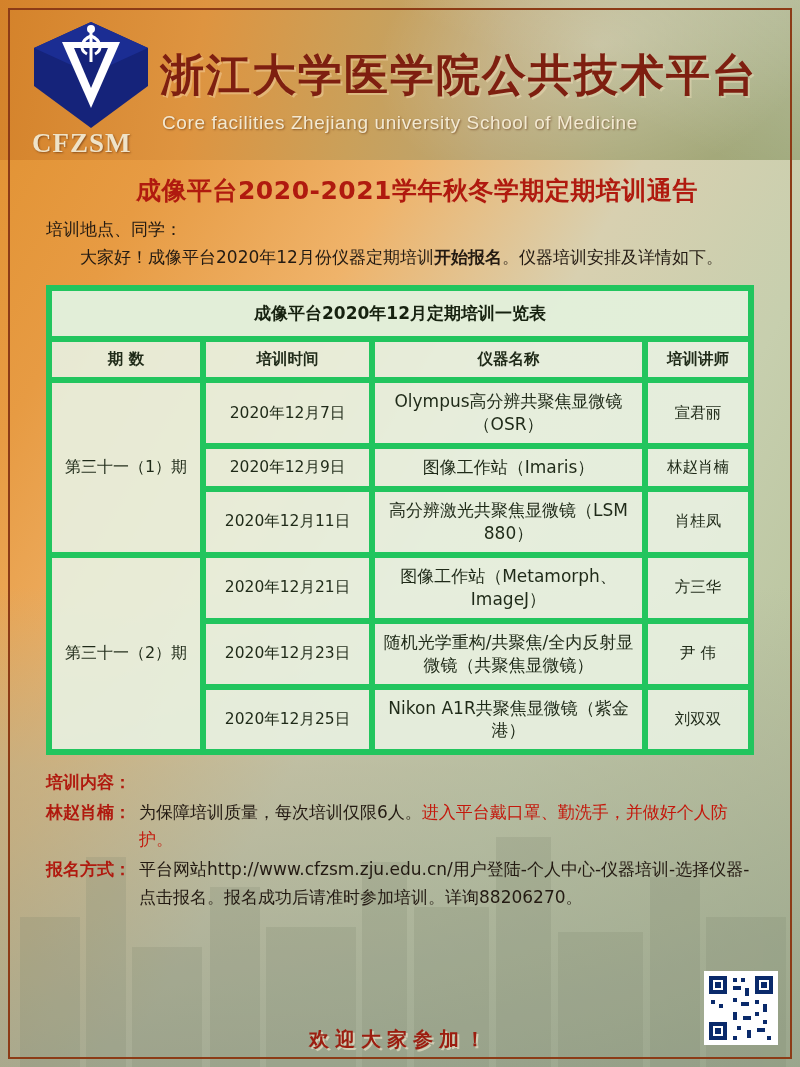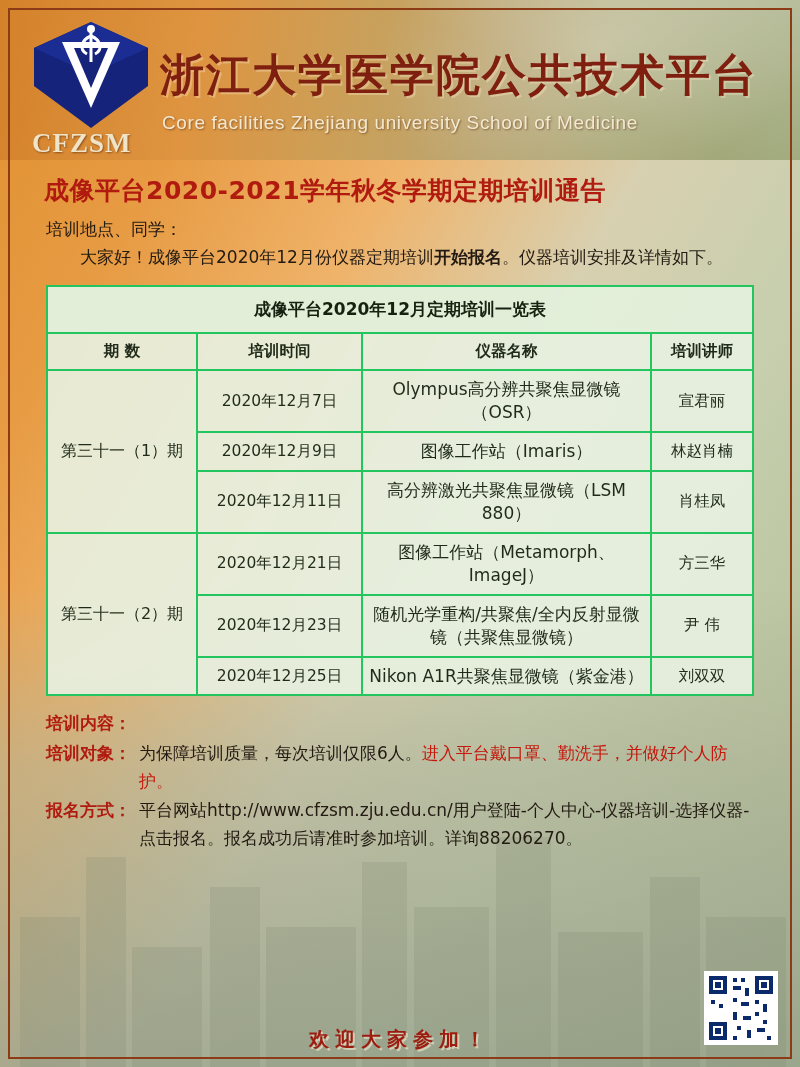--- a/index.html
+++ b/index.html
@@ -59,39 +59,39 @@
   }
   .title-en{
     position:absolute;left:162px;top:112px;
     font-family:"Liberation Sans",sans-serif;
     font-size:19px;color:#f3e9d2;letter-spacing:.6px;
     text-shadow:1px 1px 2px rgba(90,40,10,.55);
   }
   
   .content{position:absolute;left:0;top:160px;width:800px;}
   .doc-title{
-    text-align:left;margin:14px 10px 8px 0;
+    text-align:center;margin:14px 10px 8px 0;
     font-family:"DejaVu Sans","Liberation Sans",sans-serif;
     font-weight:bold;font-size:25px;color:#b01a0f;letter-spacing:.5px;padding-left:44px;
   }
   .para{
     margin:0 46px;font-size:17px;color:#231a12;line-height:1.65;
     font-family:"DejaVu Sans","Liberation Sans",sans-serif;
   }
   .para.indent{text-indent:2em;}
   .para b{font-weight:bold;}
   
   .table-wrap{margin:14px 46px 0 46px;}
   table{
     width:100%;border-collapse:collapse;
     background:rgba(231,240,223,.92);
     font-family:"DejaVu Sans","Liberation Sans",sans-serif;
   }
   table td,table th{
-    border:2px solid #22c55e;
+    border:6px solid #22c55e;
     padding:7px 4px;text-align:center;color:#1f2a18;font-size:15.5px;
   }
   .tbl-title td{
     font-weight:bold;font-size:17px;padding:11px 4px;color:#16210f;
     background:rgba(226,238,216,.95);
   }
   td.period{font-size:16px;}
   td.inst{font-size:17px;line-height:1.35;}
   
   .notes{margin:14px 46px 0 46px;}
@@ -222,21 +222,21 @@
       </table>
     </div>
 
     <div class="notes">
 
       <div class="note">
         <span class="note-label">培训内容：</span>
       </div>
 
       <div class="note">
-        <span class="note-label">培训对象：</span>
+        <span class="note-label">林赵肖楠：</span>
         <span class="note-body"><span>为保障培训质量，每次培训仅限6人。</span><span class="red">进入平台戴口罩、勤洗手，并做好个人防护。</span></span>
       </div>
 
 
       <div class="note">
         <span class="note-label">报名方式：</span>
         <span class="note-body">平台网站http://www.cfzsm.zju.edu.cn/用户登陆-个人中心-仪器培训-选择仪器-点击报名。报名成功后请准时参加培训。详询88206270。</span>
       </div>
 
     </div>

